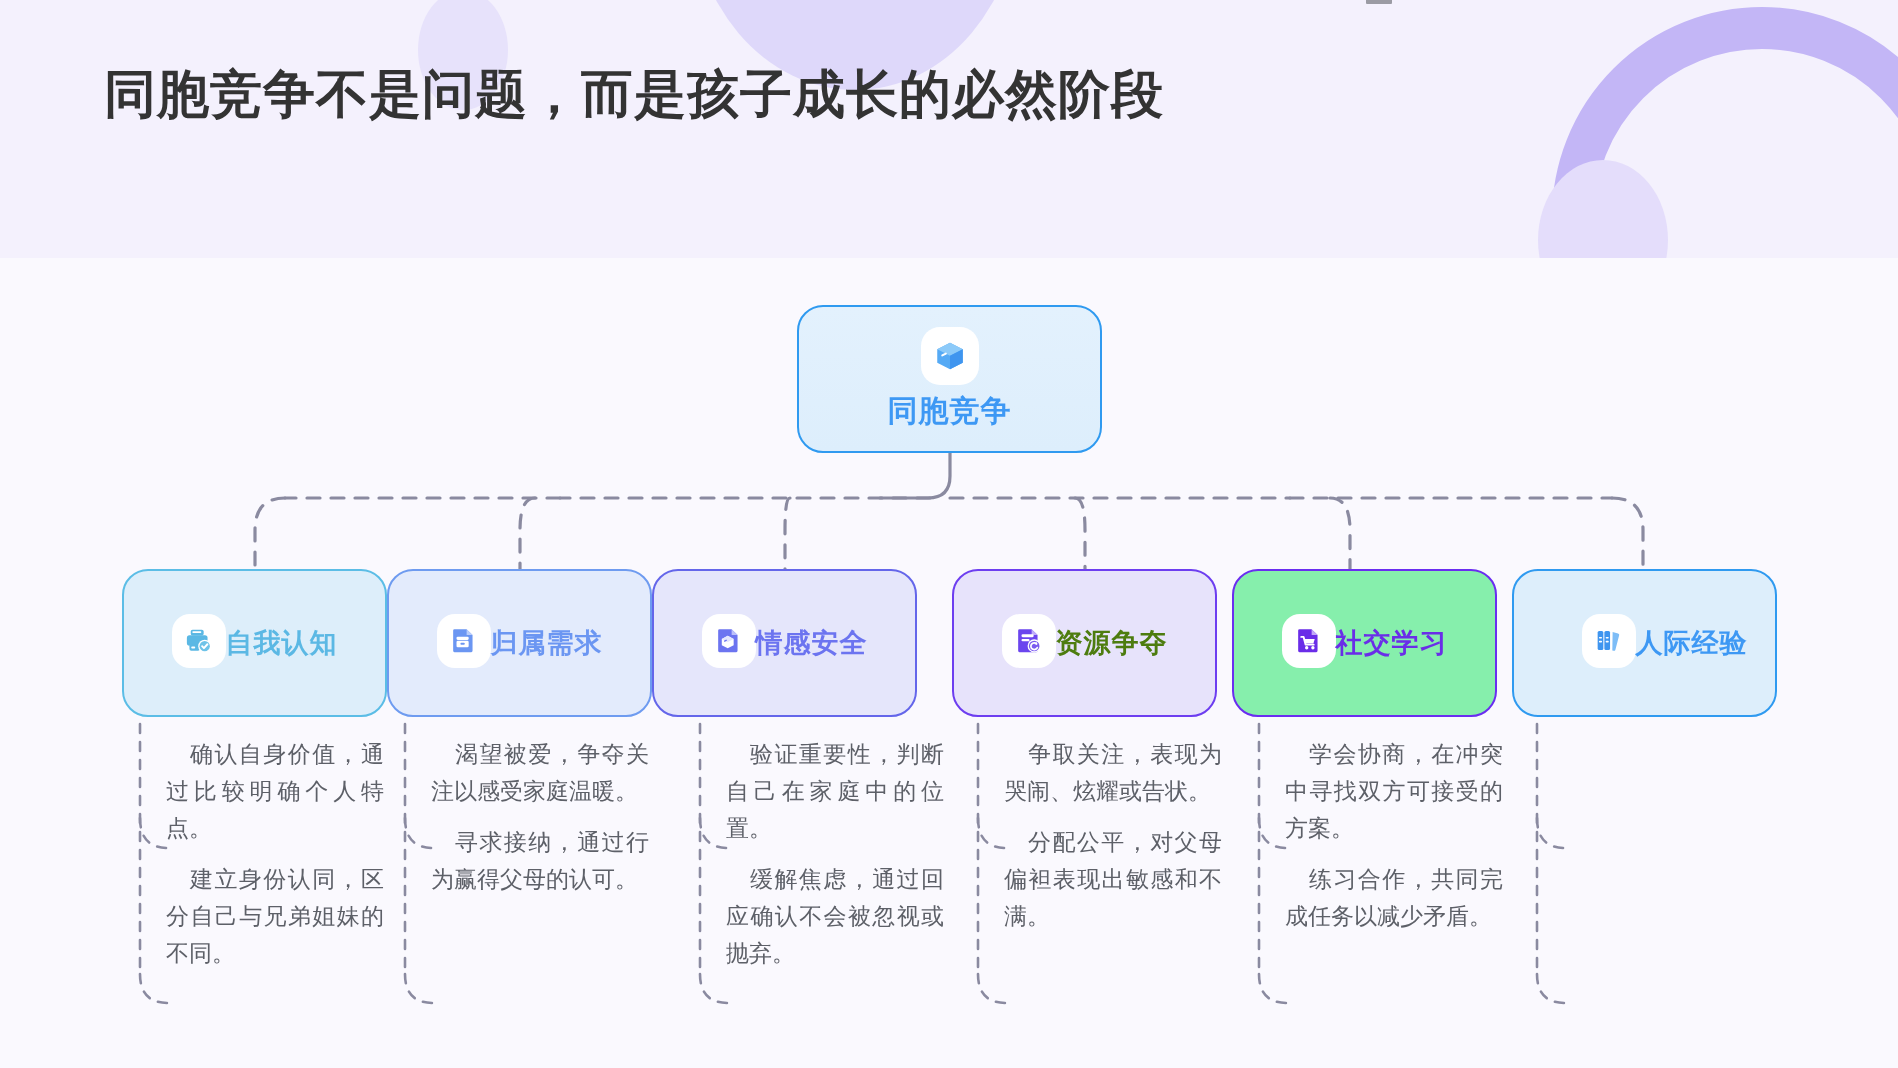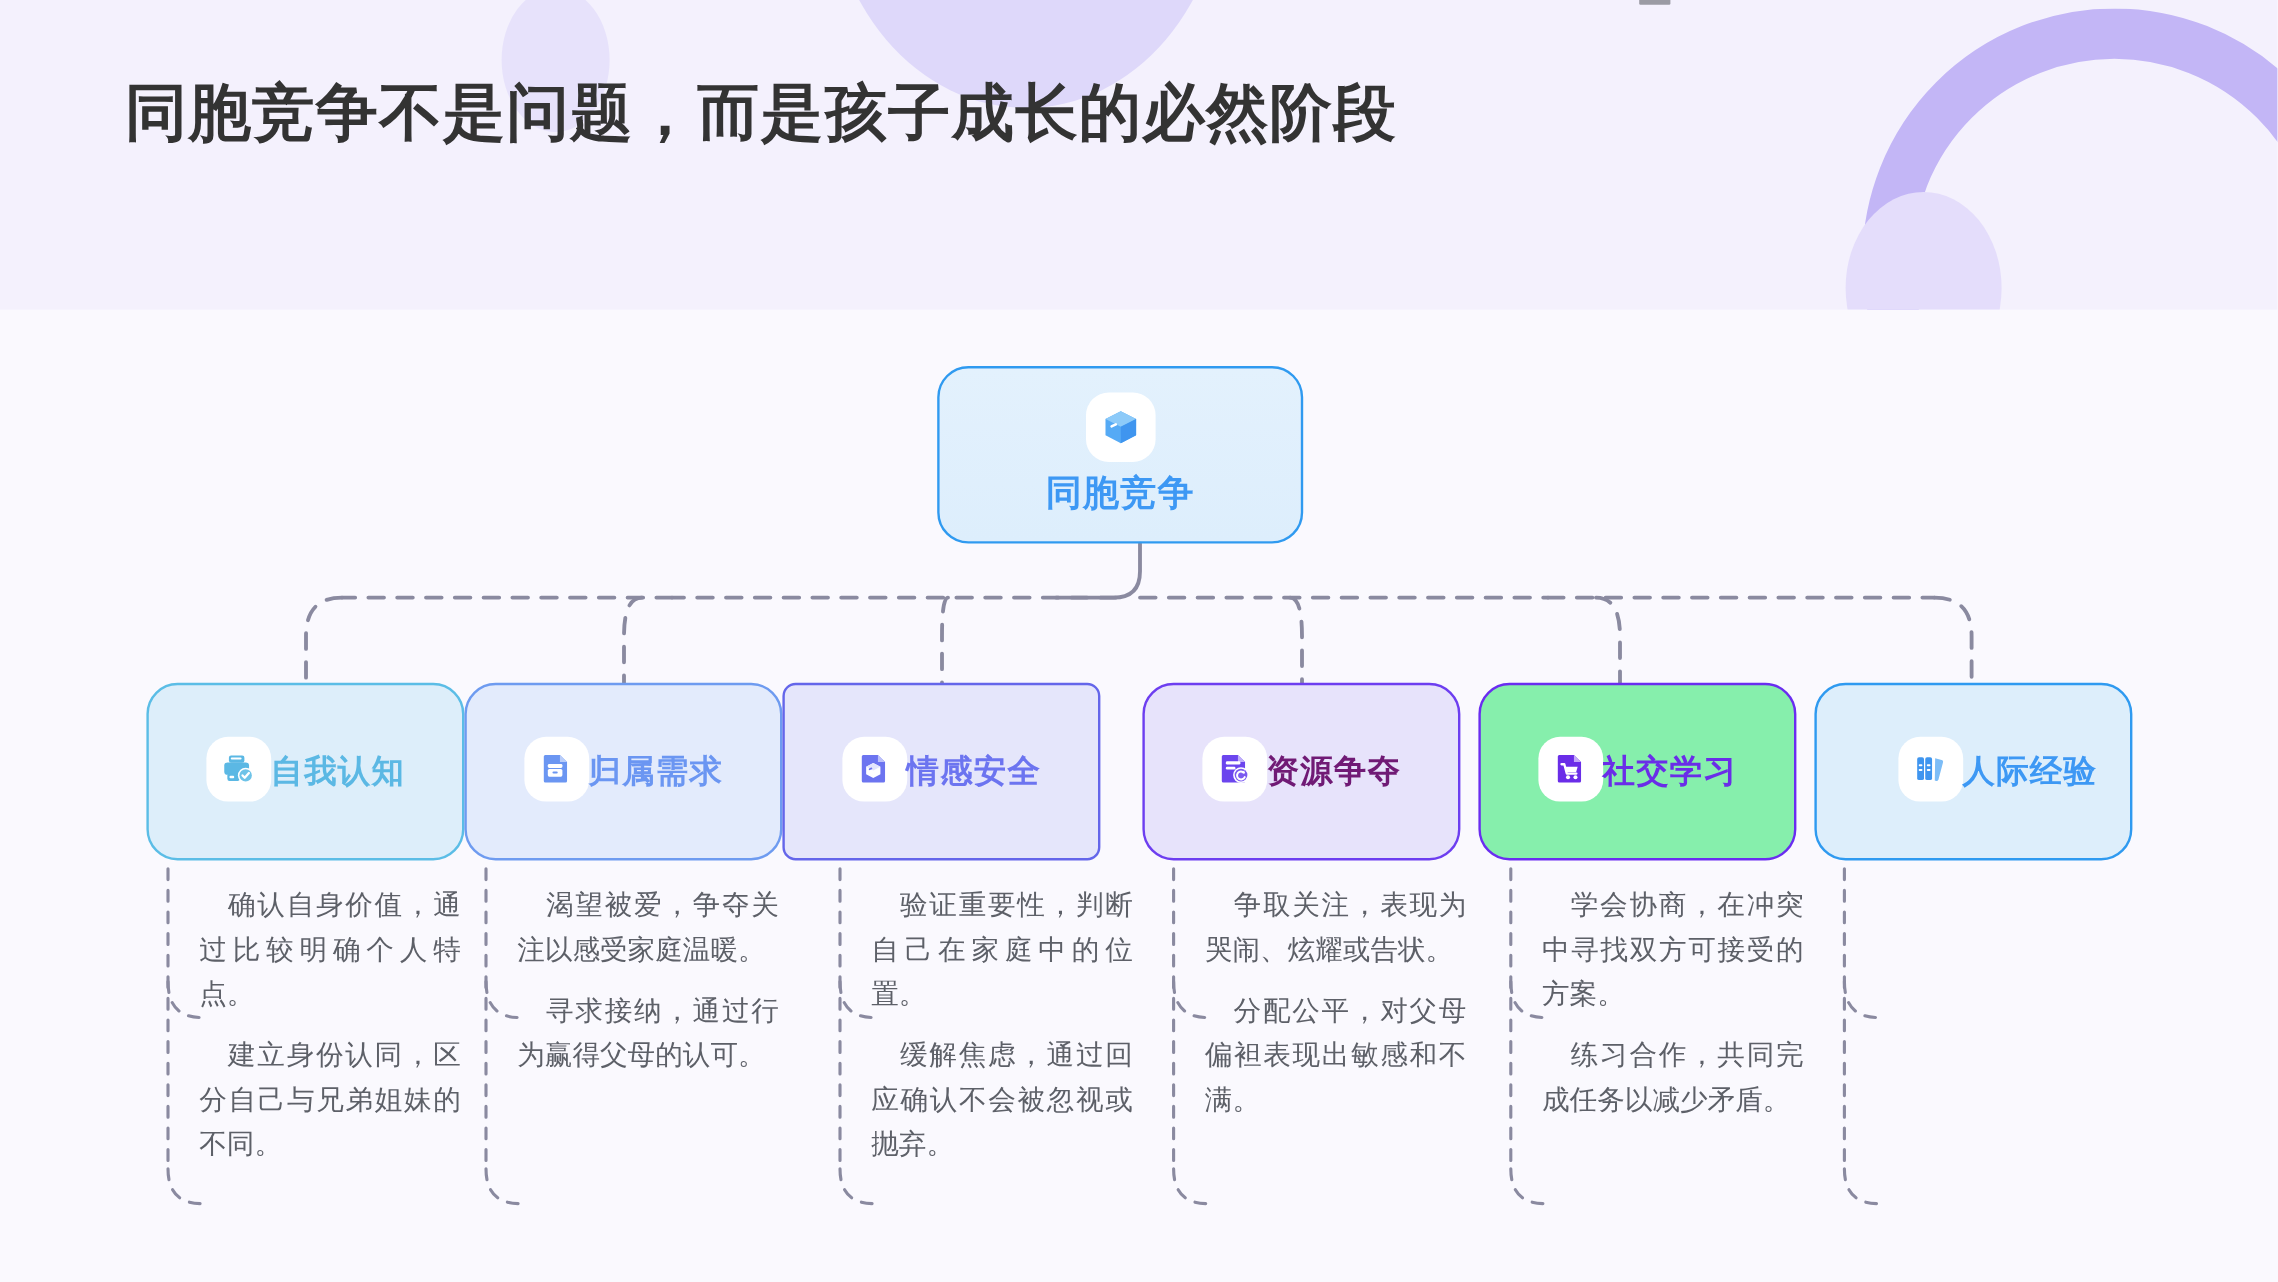--- a/index.html
+++ b/index.html
@@ -42,21 +42,21 @@
     letter-spacing:1px; white-space:nowrap;
   }
 
   
   .canvas { position:absolute; left:0; top:258px; width:1898px; height:810px; }
 
   svg.links { position:absolute; left:0; top:0; width:1898px; height:810px; pointer-events:none; }
 
   
   .root-node {
-    position:absolute; left:781px; top:47px; width:305px; height:148px;
+    position:absolute; left:797px; top:47px; width:305px; height:148px;
     border-radius:26px; border:2.5px solid #2f9af0;
     background:linear-gradient(180deg,#e3f1fd 0%,#ddeefc 100%);
     display:flex; flex-direction:column; align-items:center; justify-content:center;
   }
   .root-icon {
     width:58px; height:58px; border-radius:19px; background:#ffffff;
     display:flex; align-items:center; justify-content:center; margin-bottom:6px;
   }
   .root-label { font-size:30px; font-weight:bold; color:#3d98f4; letter-spacing:1px; }
 
@@ -173,21 +173,21 @@
           <path d="M5 3.2h9.4L19 7.8V20a1 1 0 0 1-1 1H5a1 1 0 0 1-1-1V4.2a1 1 0 0 1 1-1z" fill="#6b96f2"></path>
           <path d="M14.4 3.2 19 7.8h-4.6z" fill="#b9cdfa"></path>
           <rect x="6.6" y="9" width="9.4" height="2.6" rx="0.9" fill="#ffffff"></rect>
           <rect x="6.6" y="12.2" width="9.4" height="5" rx="1" fill="#ffffff"></rect>
           <rect x="9.6" y="13.8" width="3.4" height="1.4" rx="0.7" fill="#6b96f2"></rect>
         </svg>
       </div>
       <div class="card-label" style="color:#6b96f2;">归属需求</div>
     </div>
 
-    <div class="card" style="left: 652px; border-color: rgb(100, 102, 234); background: rgb(229, 230, 251); border-radius: 11px;">
+    <div class="card" style="left: 652px; border-color: rgb(100, 102, 234); background: rgb(229, 230, 251);">
       <div class="card-icon">
         <svg width="31" height="31" viewBox="0 0 24 24" aria-hidden="true">
           <path d="M5 3.2h9.4L19 7.8V20a1 1 0 0 1-1 1H5a1 1 0 0 1-1-1V4.2a1 1 0 0 1 1-1z" fill="#6c74f0"></path>
           <path d="M14.4 3.2 19 7.8h-4.6z" fill="#bcc0fa"></path>
           <path d="M11.4 8.4 16 10.8v4.8l-4.6 2.4-4.6-2.4v-4.8z" fill="#ffffff"></path>
           <path d="M11.4 8.4 16 10.8l-4.6 2.4-4.6-2.4z" fill="#e3e5fd"></path>
           <rect x="8.3" y="12.2" width="2.4" height="1.1" rx="0.5" fill="#6c74f0" transform="rotate(-26 8.3 12.2)"></rect>
         </svg>
       </div>
       <div class="card-label" style="color:#6c74f0;">情感安全</div>
@@ -199,21 +199,21 @@
           <path d="M5 3.2h9.4L19 7.8V20a1 1 0 0 1-1 1H5a1 1 0 0 1-1-1V4.2a1 1 0 0 1 1-1z" fill="#6b45ee"></path>
           <path d="M14.4 3.2 19 7.8h-4.6z" fill="#c0aefa"></path>
           <rect x="6.6" y="7.2" width="9.4" height="2.2" rx="0.9" fill="#ffffff"></rect>
           <rect x="6.6" y="10.8" width="6.2" height="1.8" rx="0.8" fill="#ffffff"></rect>
           <circle cx="16.4" cy="16.2" r="5.1" fill="#ffffff"></circle>
           <circle cx="16.4" cy="16.2" r="4.1" fill="#7b5af0"></circle>
           <path d="M18.3 14.6a2.6 2.6 0 1 0 .5 2.9" stroke="#ffffff" stroke-width="1.3" fill="none" stroke-linecap="round"></path>
           <path d="M18.6 13.1 18.5 15.2 16.5 14.8z" fill="#ffffff"></path>
         </svg>
       </div>
-      <div class="card-label" style="color:#701a75;">资源争夺</div>
+      <div class="card-label" style="color:#4d7c0f;">资源争夺</div>
     </div>
 
     <div class="card" style="left: 1232px; border-color: rgb(106, 45, 240); background: #86efac;">
       <div class="card-icon">
         <svg width="31" height="31" viewBox="0 0 24 24" aria-hidden="true">
           <path d="M5 3.2h9.4L19 7.8V20a1 1 0 0 1-1 1H5a1 1 0 0 1-1-1V4.2a1 1 0 0 1 1-1z" fill="#6a2de8"></path>
           <path d="M14.4 3.2 19 7.8h-4.6z" fill="#c2a8f8"></path>
           <path d="M6.4 9.2h1.8l1.6 6h6.2" stroke="#ffffff" stroke-width="1.5" fill="none" stroke-linecap="round" stroke-linejoin="round"></path>
           <path d="M8.6 10.8h8.2l-1 3.6H9.4z" fill="#ffffff"></path>
           <circle cx="10.6" cy="17.6" r="1.3" fill="#ffffff"></circle>

